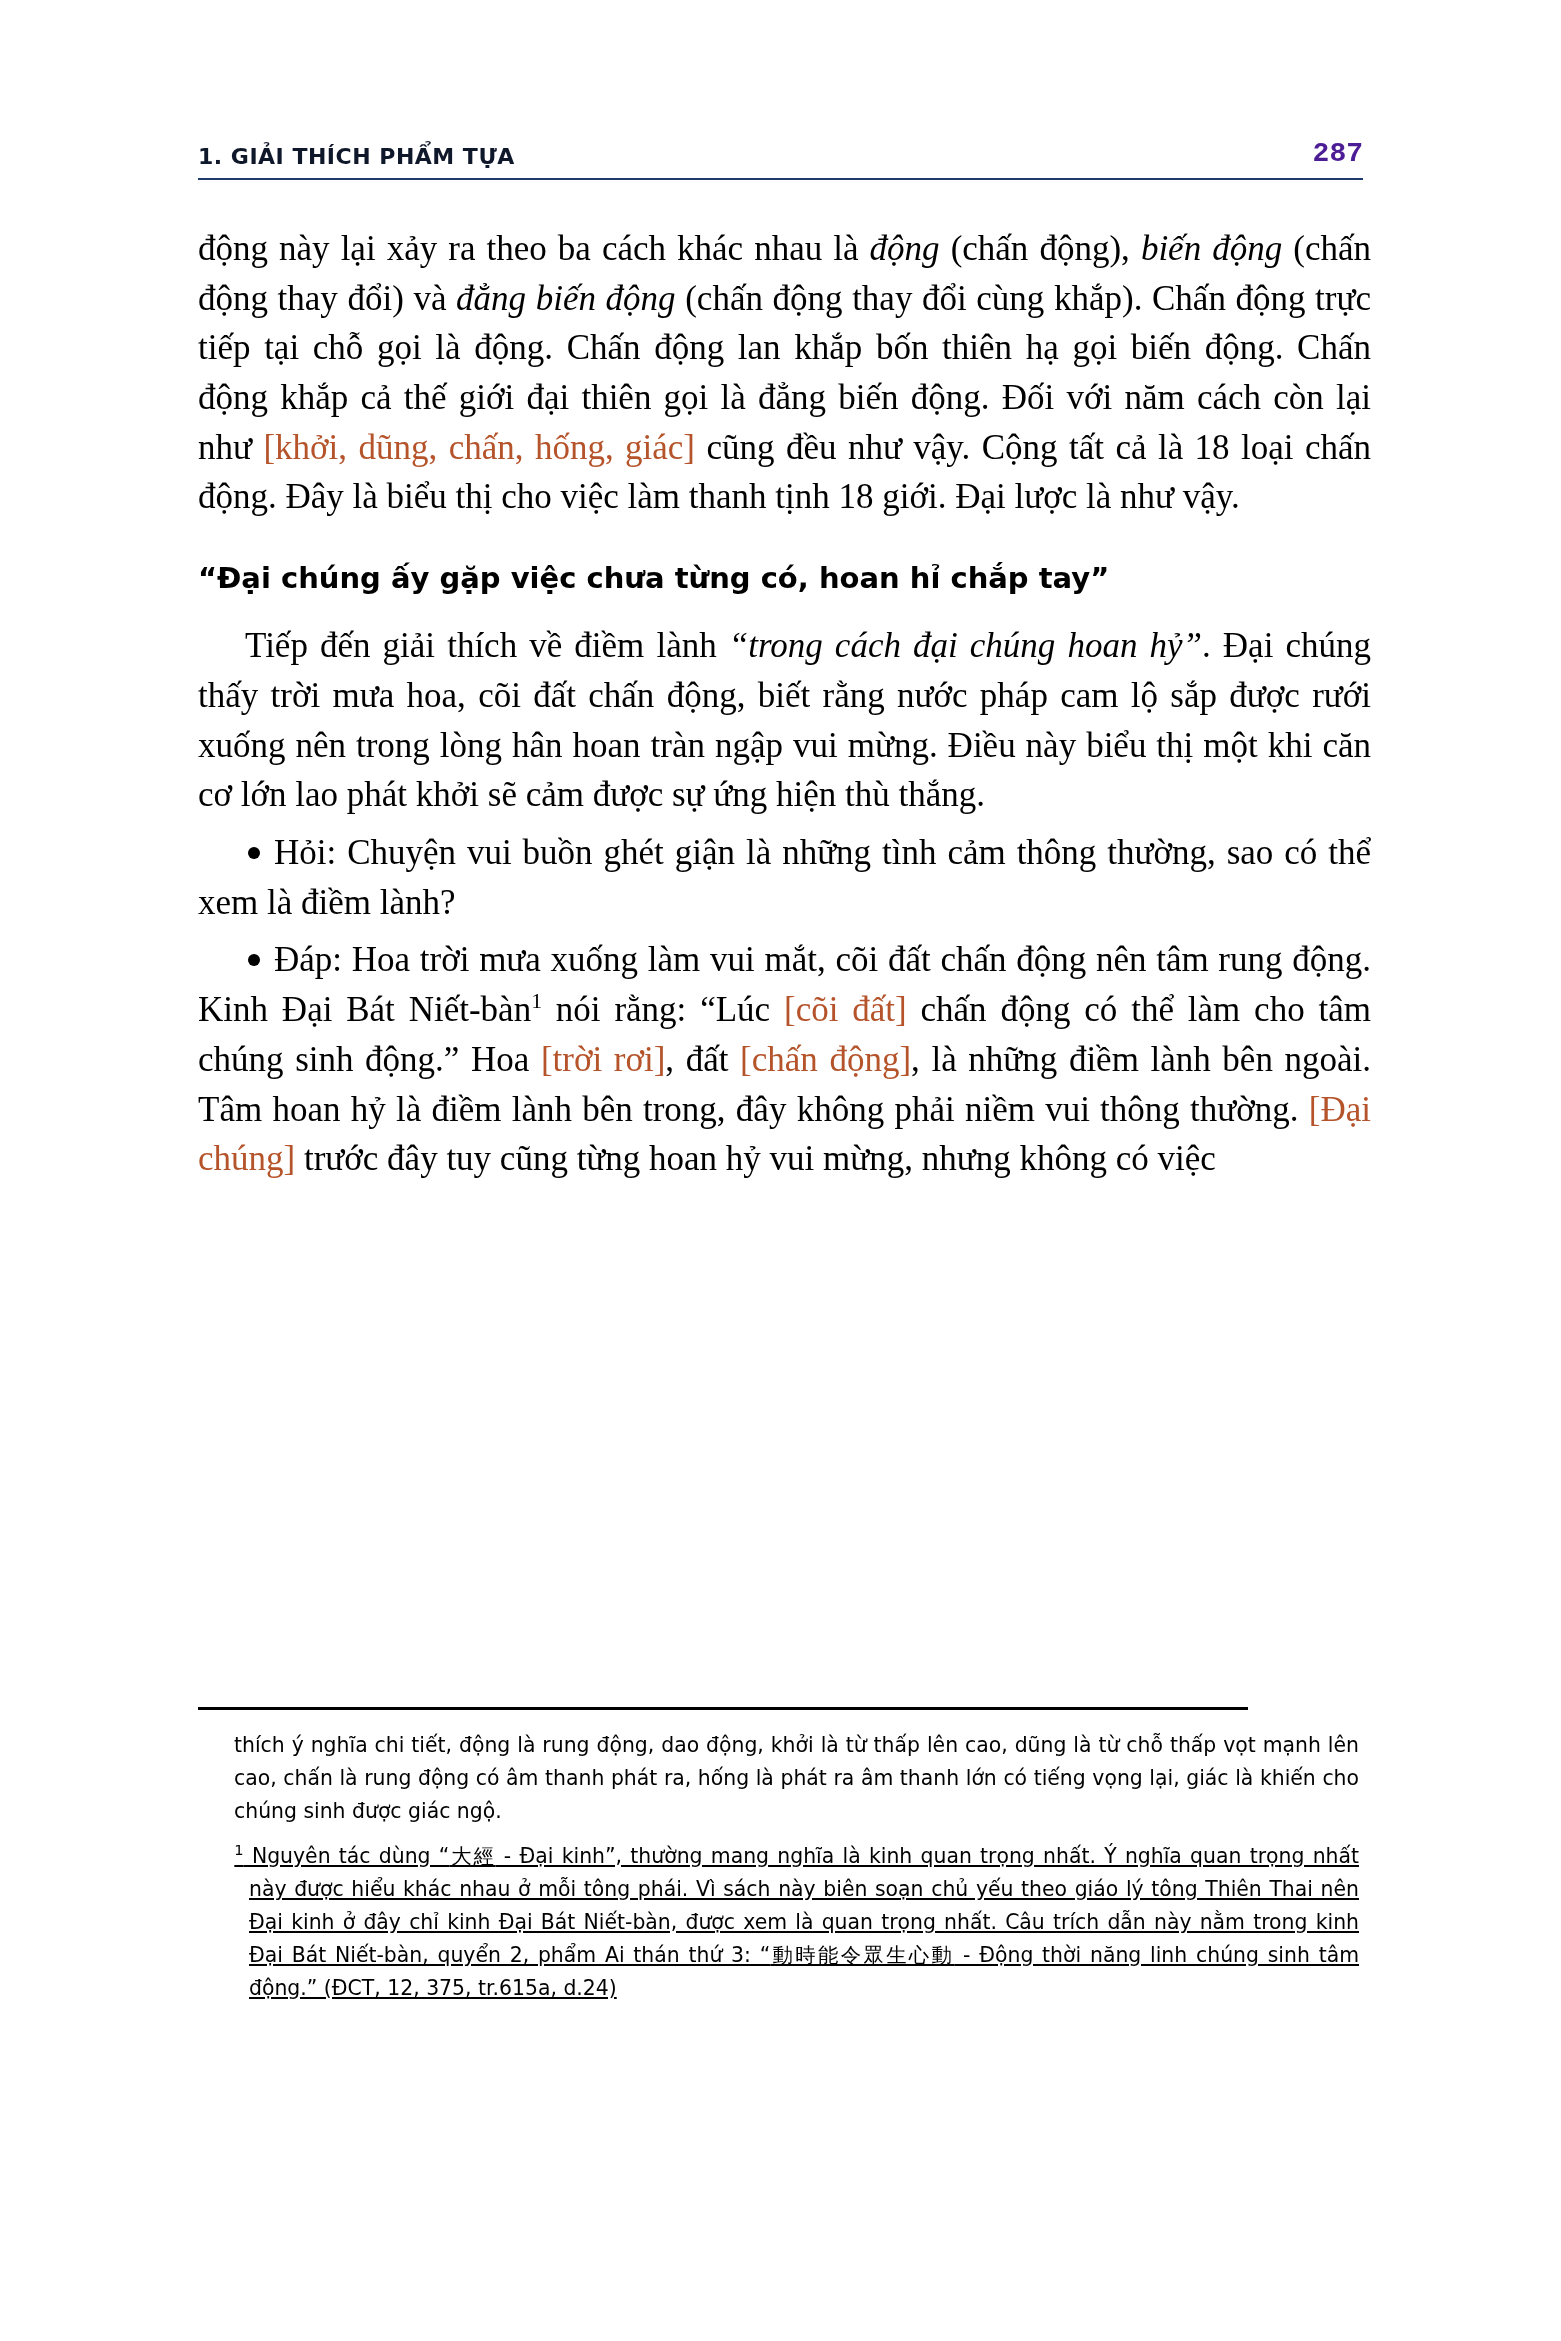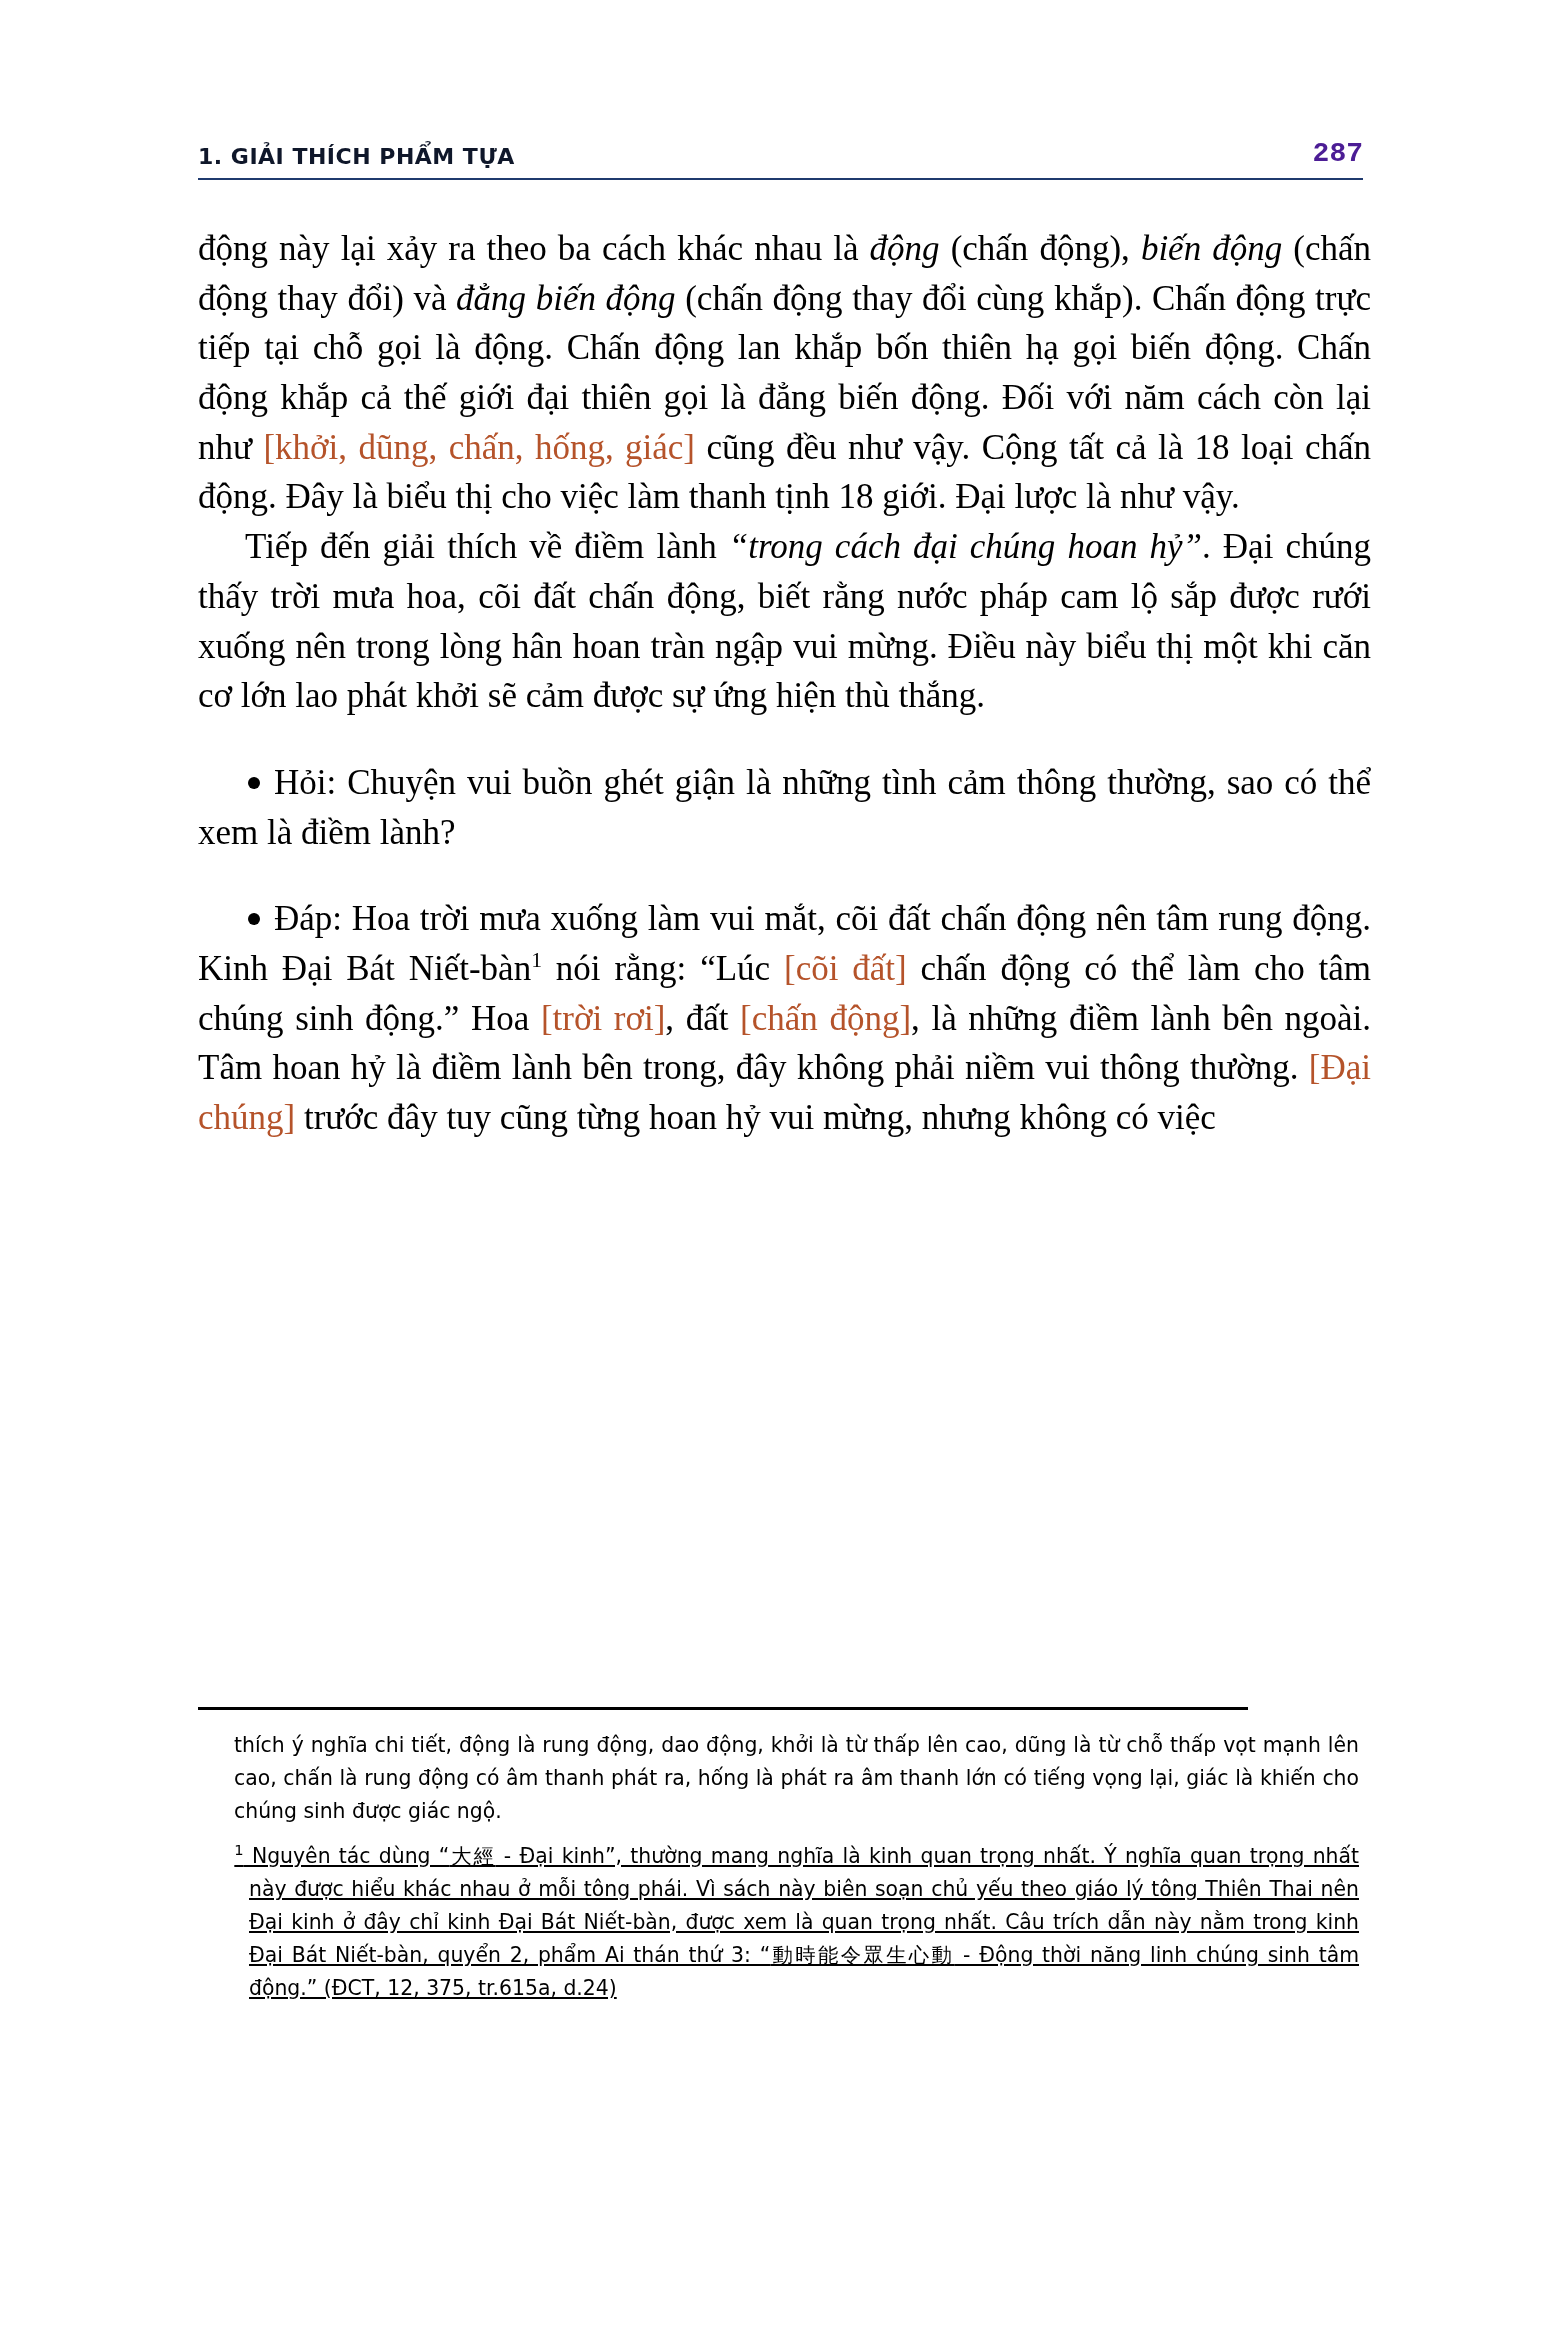--- a/index.html
+++ b/index.html
@@ -61,21 +61,21 @@
     font-size: 35px;
     line-height: 1.42;
     text-align: justify;
     text-justify: inter-word;
     hyphens: none;
   }
   p.para.indent {
     text-indent: 47px;
   }
   p.spaced {
-    margin-top: 37px;
+    margin-top: 8px;
   }
   .ital {
     font-style: italic;
   }
   .brk {
     color: #b5532a;
   }
   h2.subhead {
     font-family: "DejaVu Sans", sans-serif;
     font-weight: bold;
@@ -149,20 +149,21 @@
 
   <div class="header">
     <div class="header-title">1. GIẢI THÍCH PHẨM TỰA</div>
     <div class="header-page">287</div>
   </div>
 
   <div class="body-area">
 
     <p class="para"><span>động này lại xảy ra theo ba cách khác nhau là </span><span class="ital">động</span><span> (chấn động), </span><span class="ital">biến động</span><span> (chấn động thay đổi) và </span><span class="ital">đẳng biến động</span><span> (chấn động thay đổi cùng khắp). Chấn động trực tiếp tại chỗ gọi là động. Chấn động lan khắp bốn thiên hạ gọi biến động. Chấn động khắp cả thế giới đại thiên gọi là đẳng biến động. Đối với năm cách còn lại như </span><span class="brk">[khởi, dũng, chấn, hống, giác]</span><span> cũng đều như vậy. Cộng tất cả là 18 loại chấn động. Đây là biểu thị cho việc làm thanh tịnh 18 giới. Đại lược là như vậy.</span></p>
 
+    <h2 class="subhead">“Đại chúng ấy gặp việc chưa từng có, hoan hỉ chắp tay”</h2>
 
     <p class="para indent"><span>Tiếp đến giải thích về điềm lành </span><span class="ital">“trong cách đại chúng hoan hỷ”</span><span>. Đại chúng thấy trời mưa hoa, cõi đất chấn động, biết rằng nước pháp cam lộ sắp được rưới xuống nên trong lòng hân hoan tràn ngập vui mừng. Điều này biểu thị một khi căn cơ lớn lao phát khởi sẽ cảm được sự ứng hiện thù thắng.</span></p>
 
     <p class="para spaced bullet-para"><span class="bul"></span><span>Hỏi: Chuyện vui buồn ghét giận là những tình cảm thông thường, sao có thể xem là điềm lành?</span></p>
 
     <p class="para spaced bullet-para"><span class="bul"></span><span>Đáp: Hoa trời mưa xuống làm vui mắt, cõi đất chấn động nên tâm rung động. Kinh Đại Bát Niết-bàn</span><span class="sup">1</span><span> nói rằng: “Lúc </span><span class="brk">[cõi đất]</span><span> chấn động có thể làm cho tâm chúng sinh động.” Hoa </span><span class="brk">[trời rơi]</span><span>, đất </span><span class="brk">[chấn động]</span><span>, là những điềm lành bên ngoài. Tâm hoan hỷ là điềm lành bên trong, đây không phải niềm vui thông thường. </span><span class="brk">[Đại chúng]</span><span> trước đây tuy cũng từng hoan hỷ vui mừng, nhưng không có việc</span></p>
 
   </div>
 
   <div class="footnote-area">

